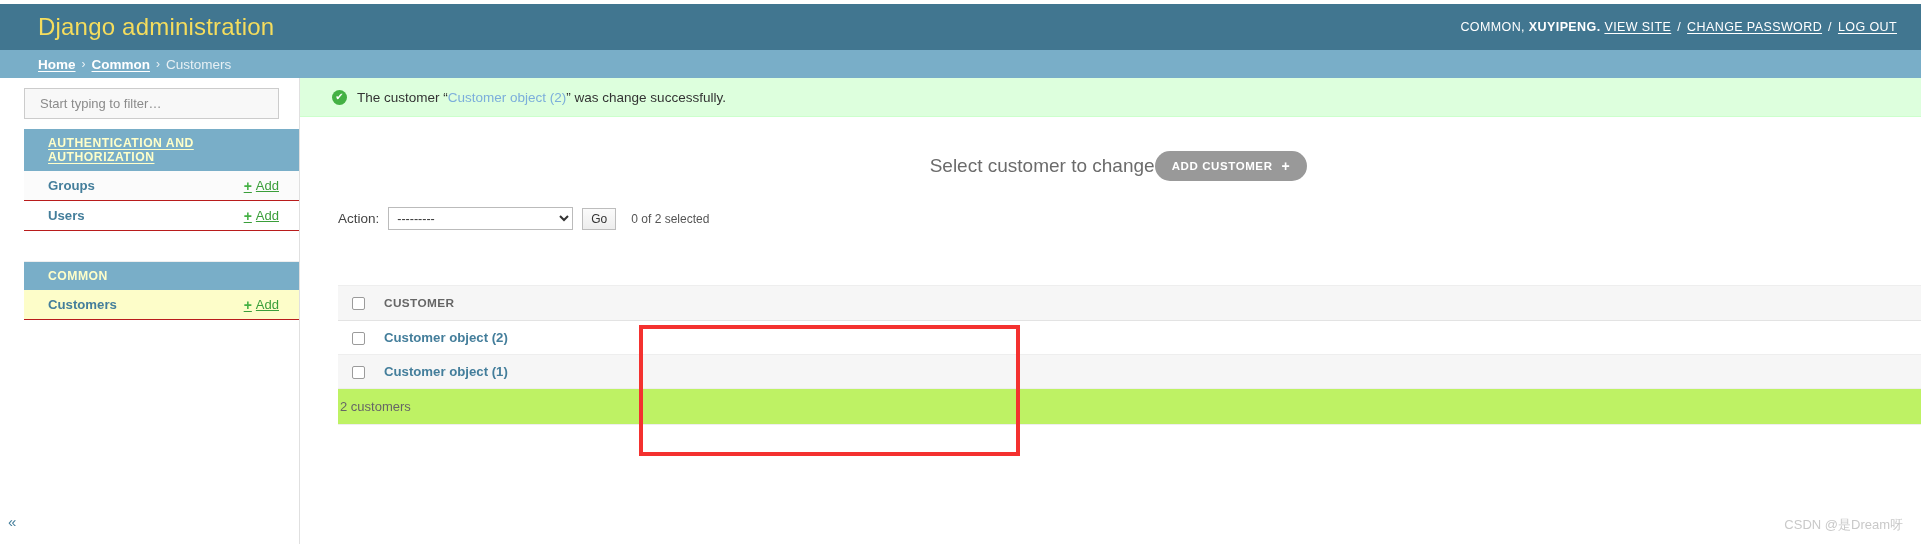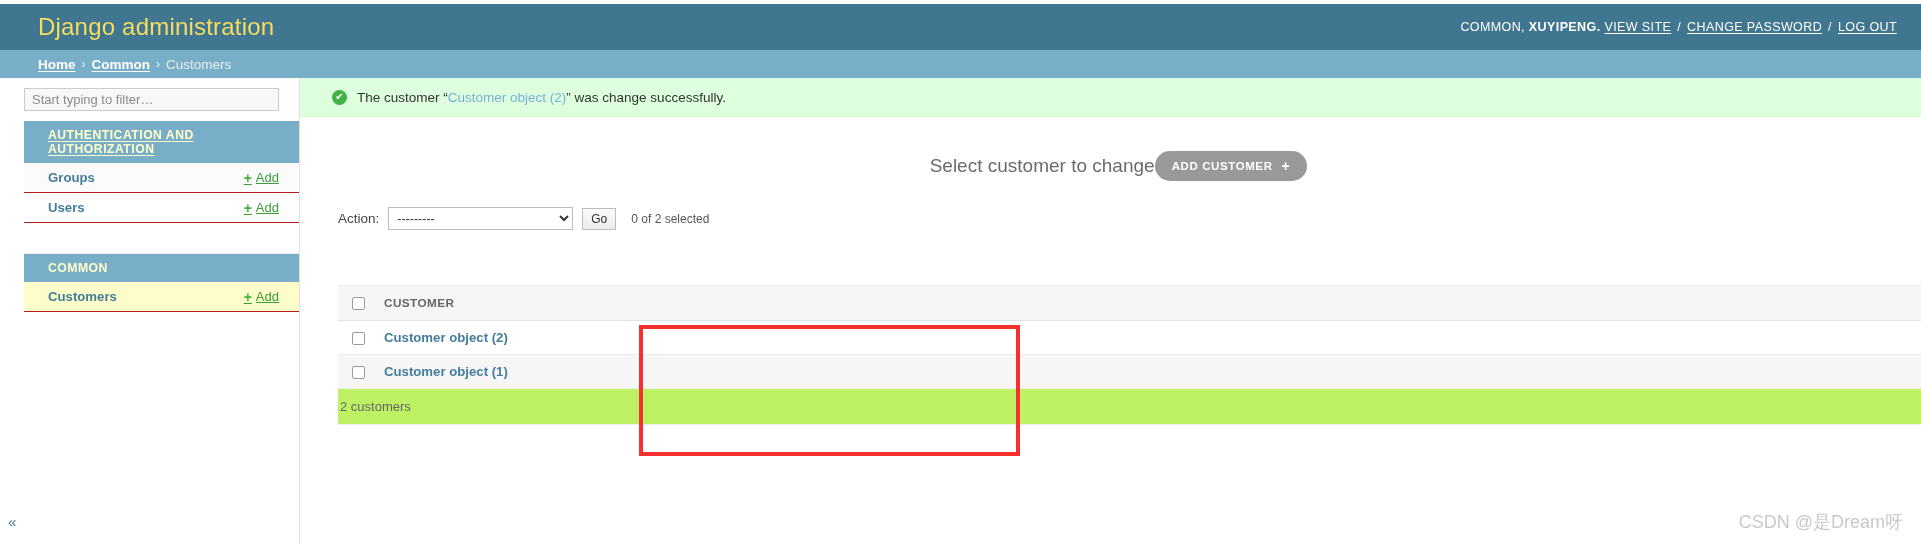--- a/index.html
+++ b/index.html
@@ -90,26 +90,26 @@
   .sidebar {
     width: 300px;
     background: #ffffff;
     border-right: 1px solid #e0e0e0;
     position: relative;
     padding-top: 10px;
   }
   .filter-wrap { padding: 0 20px 0 24px; }
   .filter-input {
     width: 100%;
-    height: 23px;
+    height: 31px;
     border: 1px solid #cccccc;
     background: #f8f8f8;
     font-size: 13px;
     color: #555;
-    padding: 2px 7px;
+    padding: 2px 15px;
     font-family: "Liberation Sans", sans-serif;
     outline: none;
   }
   .filter-input::placeholder { color: #8b8b8b; }
 
   .app-list { margin-top: 10px; }
   .app-block { border-bottom: none; }
   .module-caption {
     background: #79aec8;
     color: #ffffc9;
@@ -329,21 +329,21 @@
     pointer-events: none;
     z-index: 30;
   }
 
   
   .watermark {
     position: absolute;
     right: 18px;
     bottom: 10px;
     color: #c9c9c9;
-    font-size: 18px;
+    font-size: 13px;
     white-space: nowrap;
     z-index: 5;
   }
 </style>
 </head>
 <body>
 
 <div id="page">
 
   <div class="header">

